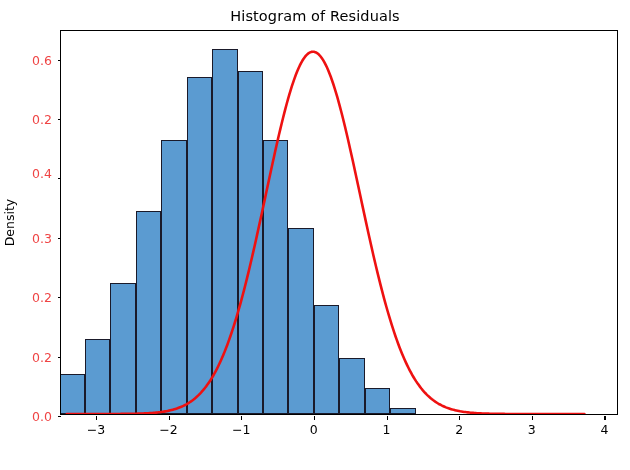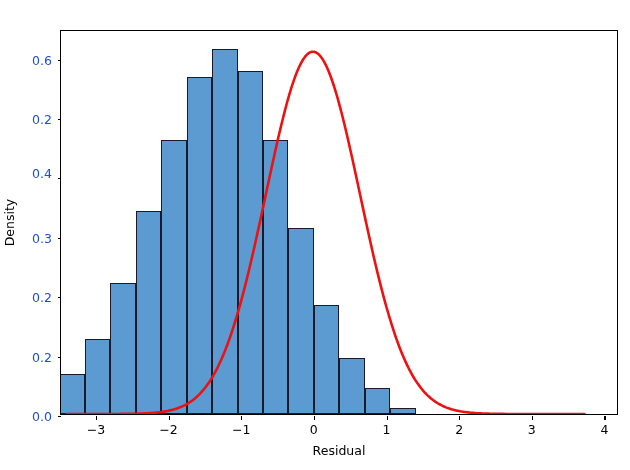--- a/index.html
+++ b/index.html
@@ -85,21 +85,21 @@
     top: 391px;
     font-size: 12.5px;
     color: #000000;
     transform: translateX(-50%);
     white-space: nowrap;
   }
   .ytick-label {
     position: absolute;
     left: -9px;
     font-size: 12.5px;
-    color: #1d4ed8;
+    color: #ef4444;
     transform: translate(-100%, -50%);
     white-space: nowrap;
   }
   #xlabel {
     position: absolute;
     left: 60px;
     top: 443px;
     width: 558px;
     text-align: center;
     font-size: 12.5px;
@@ -121,20 +121,21 @@
     transform: rotate(-90deg);
     white-space: nowrap;
     display: block;
   }
 </style>
 </head>
 <body>
 
 <div id="figure">
 
+  <div id="chart-title">Histogram of Residuals</div>
 
   <div id="ylabel">
     <span>Density</span>
   </div>
 
   <div id="plot-area">
     <div id="plot-inner">
       <div id="bars-layer">
           <div class="bar" style="left: -1.45312px; width: 25.4297px; height: 40.4012px;"></div>
           <div class="bar" style="left: 23.9766px; width: 25.4297px; height: 75.4552px;"></div>
@@ -184,15 +185,14 @@
         <div class="ytick-label" style="top: 206.759px;">0.3</div>
         <div class="ytick-mark" style="top: 147.346px;"></div>
         <div class="ytick-label" style="top: 142px;">0.4</div>
         <div class="ytick-mark" style="top: 87.9321px;"></div>
         <div class="ytick-label" style="top: 87.9321px;">0.2</div>
         <div class="ytick-mark" style="top: 28.5185px;"></div>
         <div class="ytick-label" style="top: 28.5185px;">0.6</div>
       </div>
   </div>
 
-  <div id="xlabel">Residual</div>
 
 </div>
 
 </body></html>

